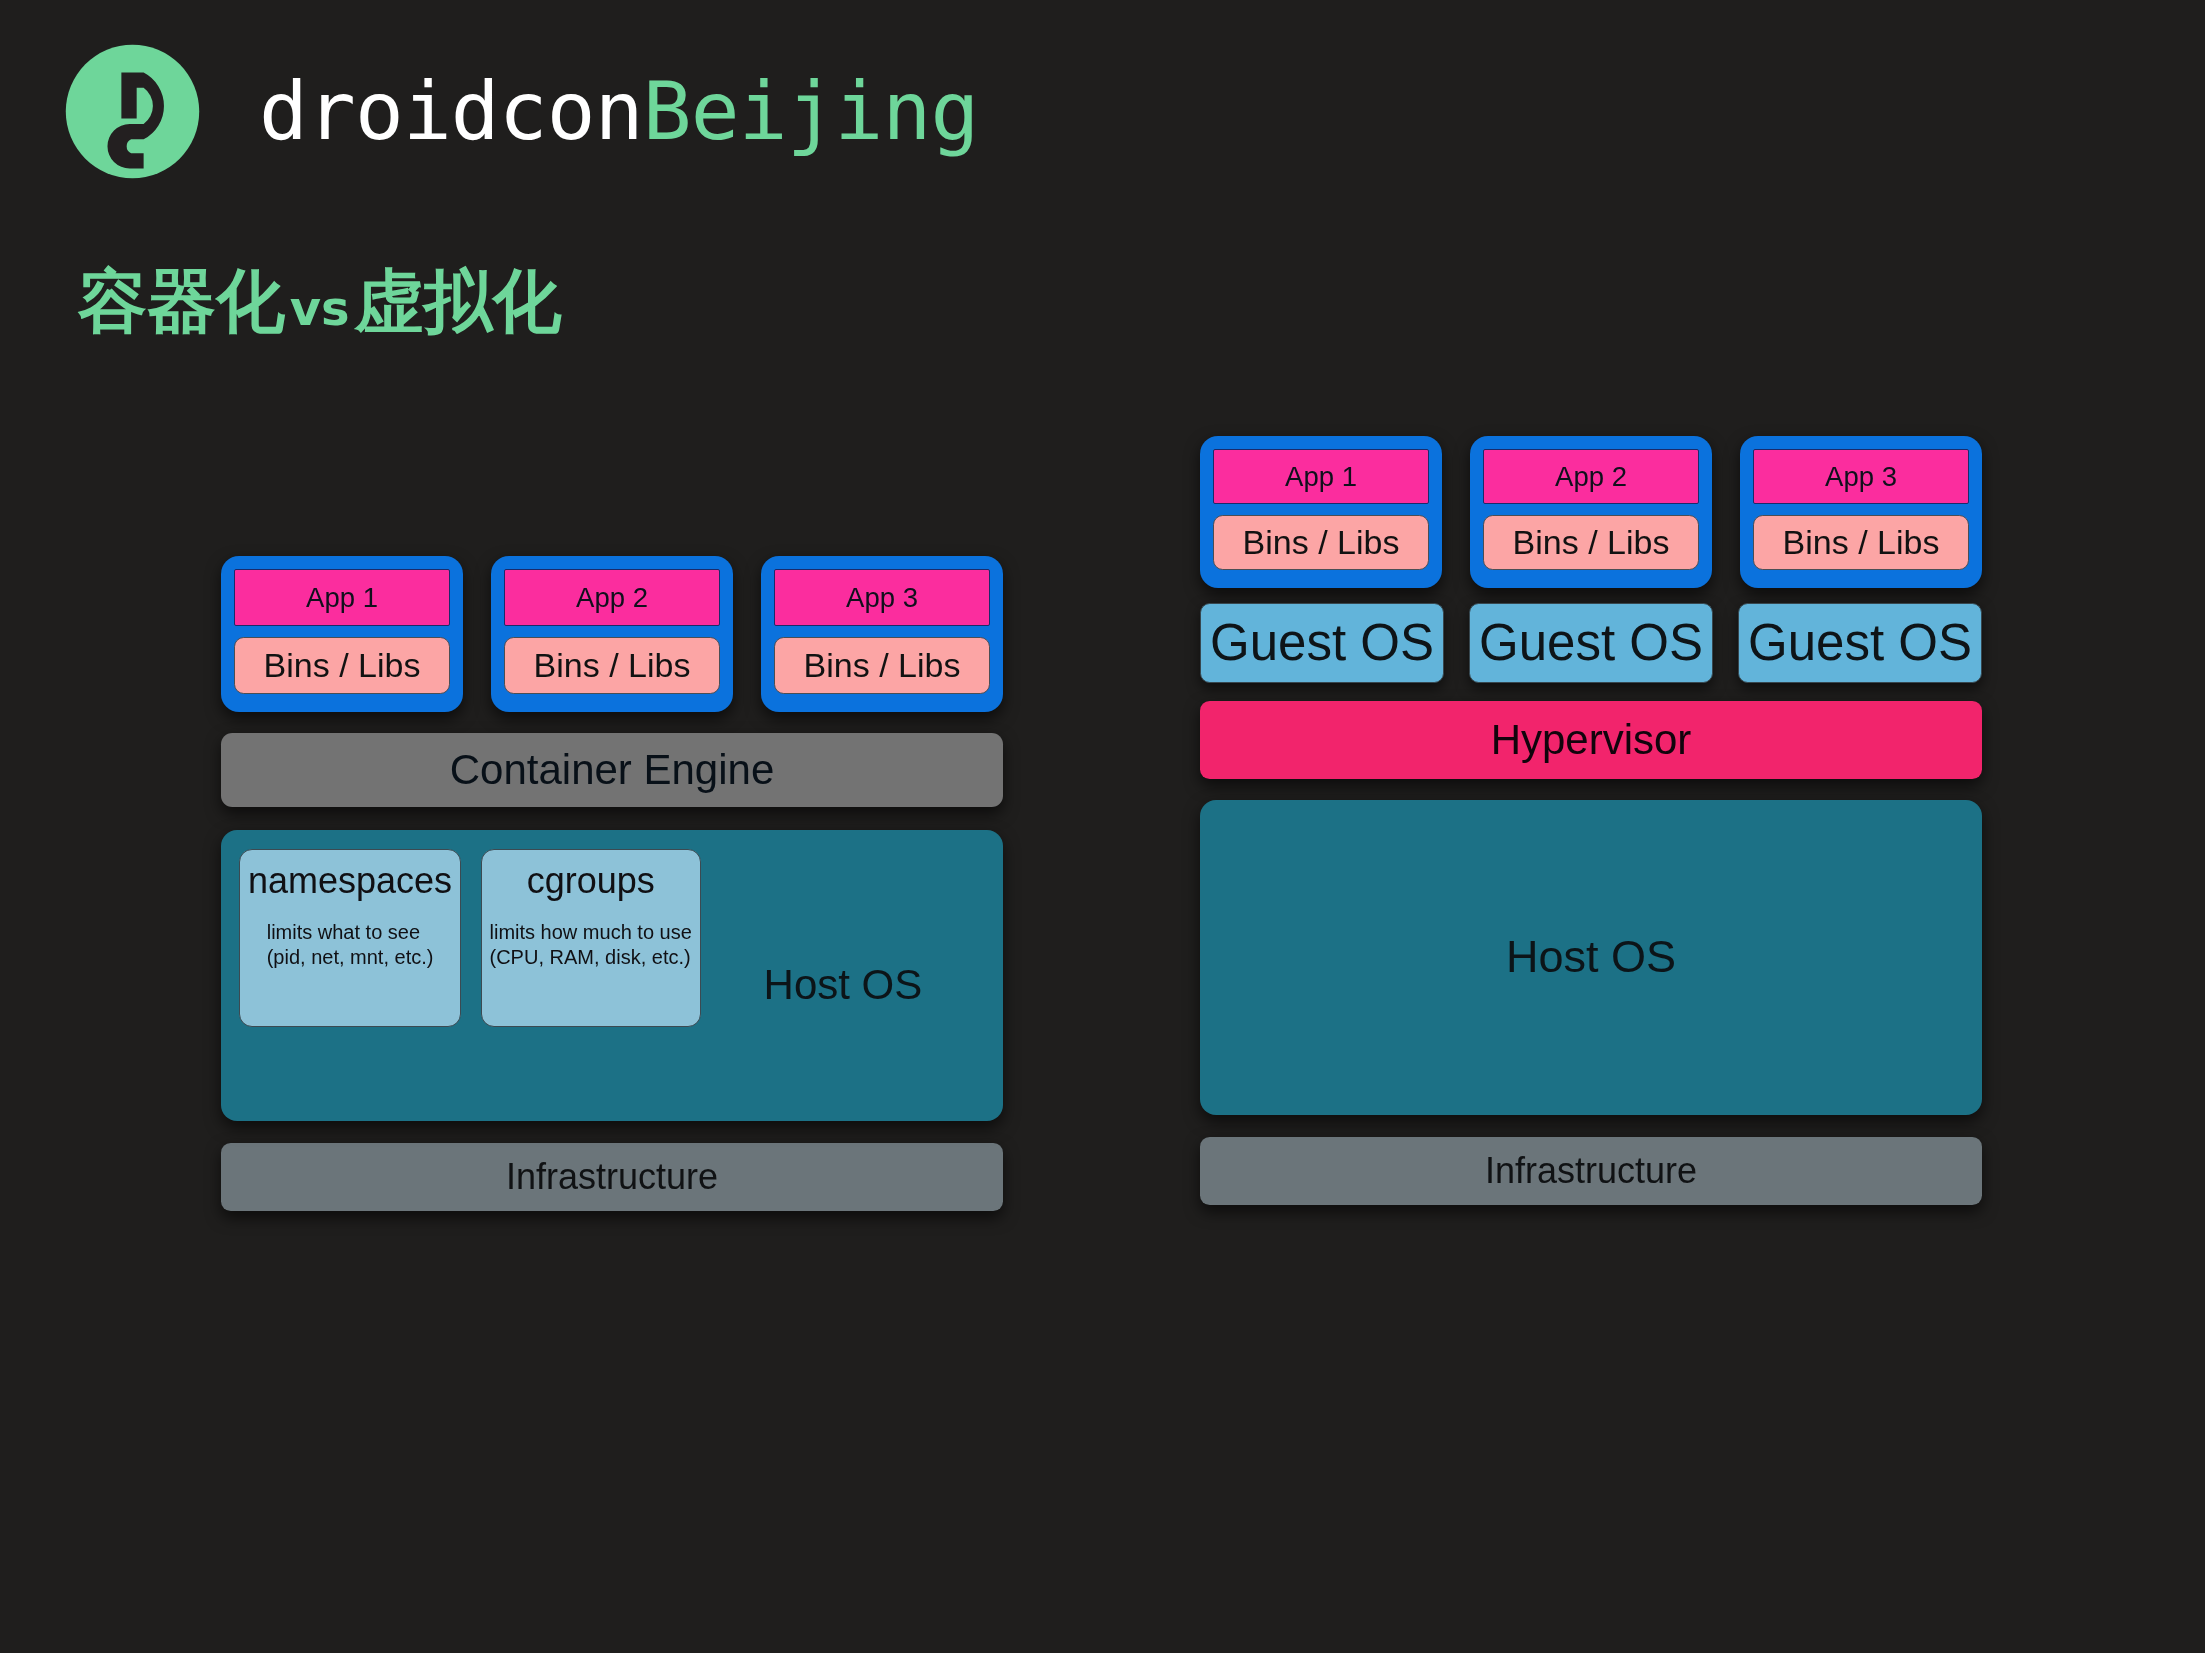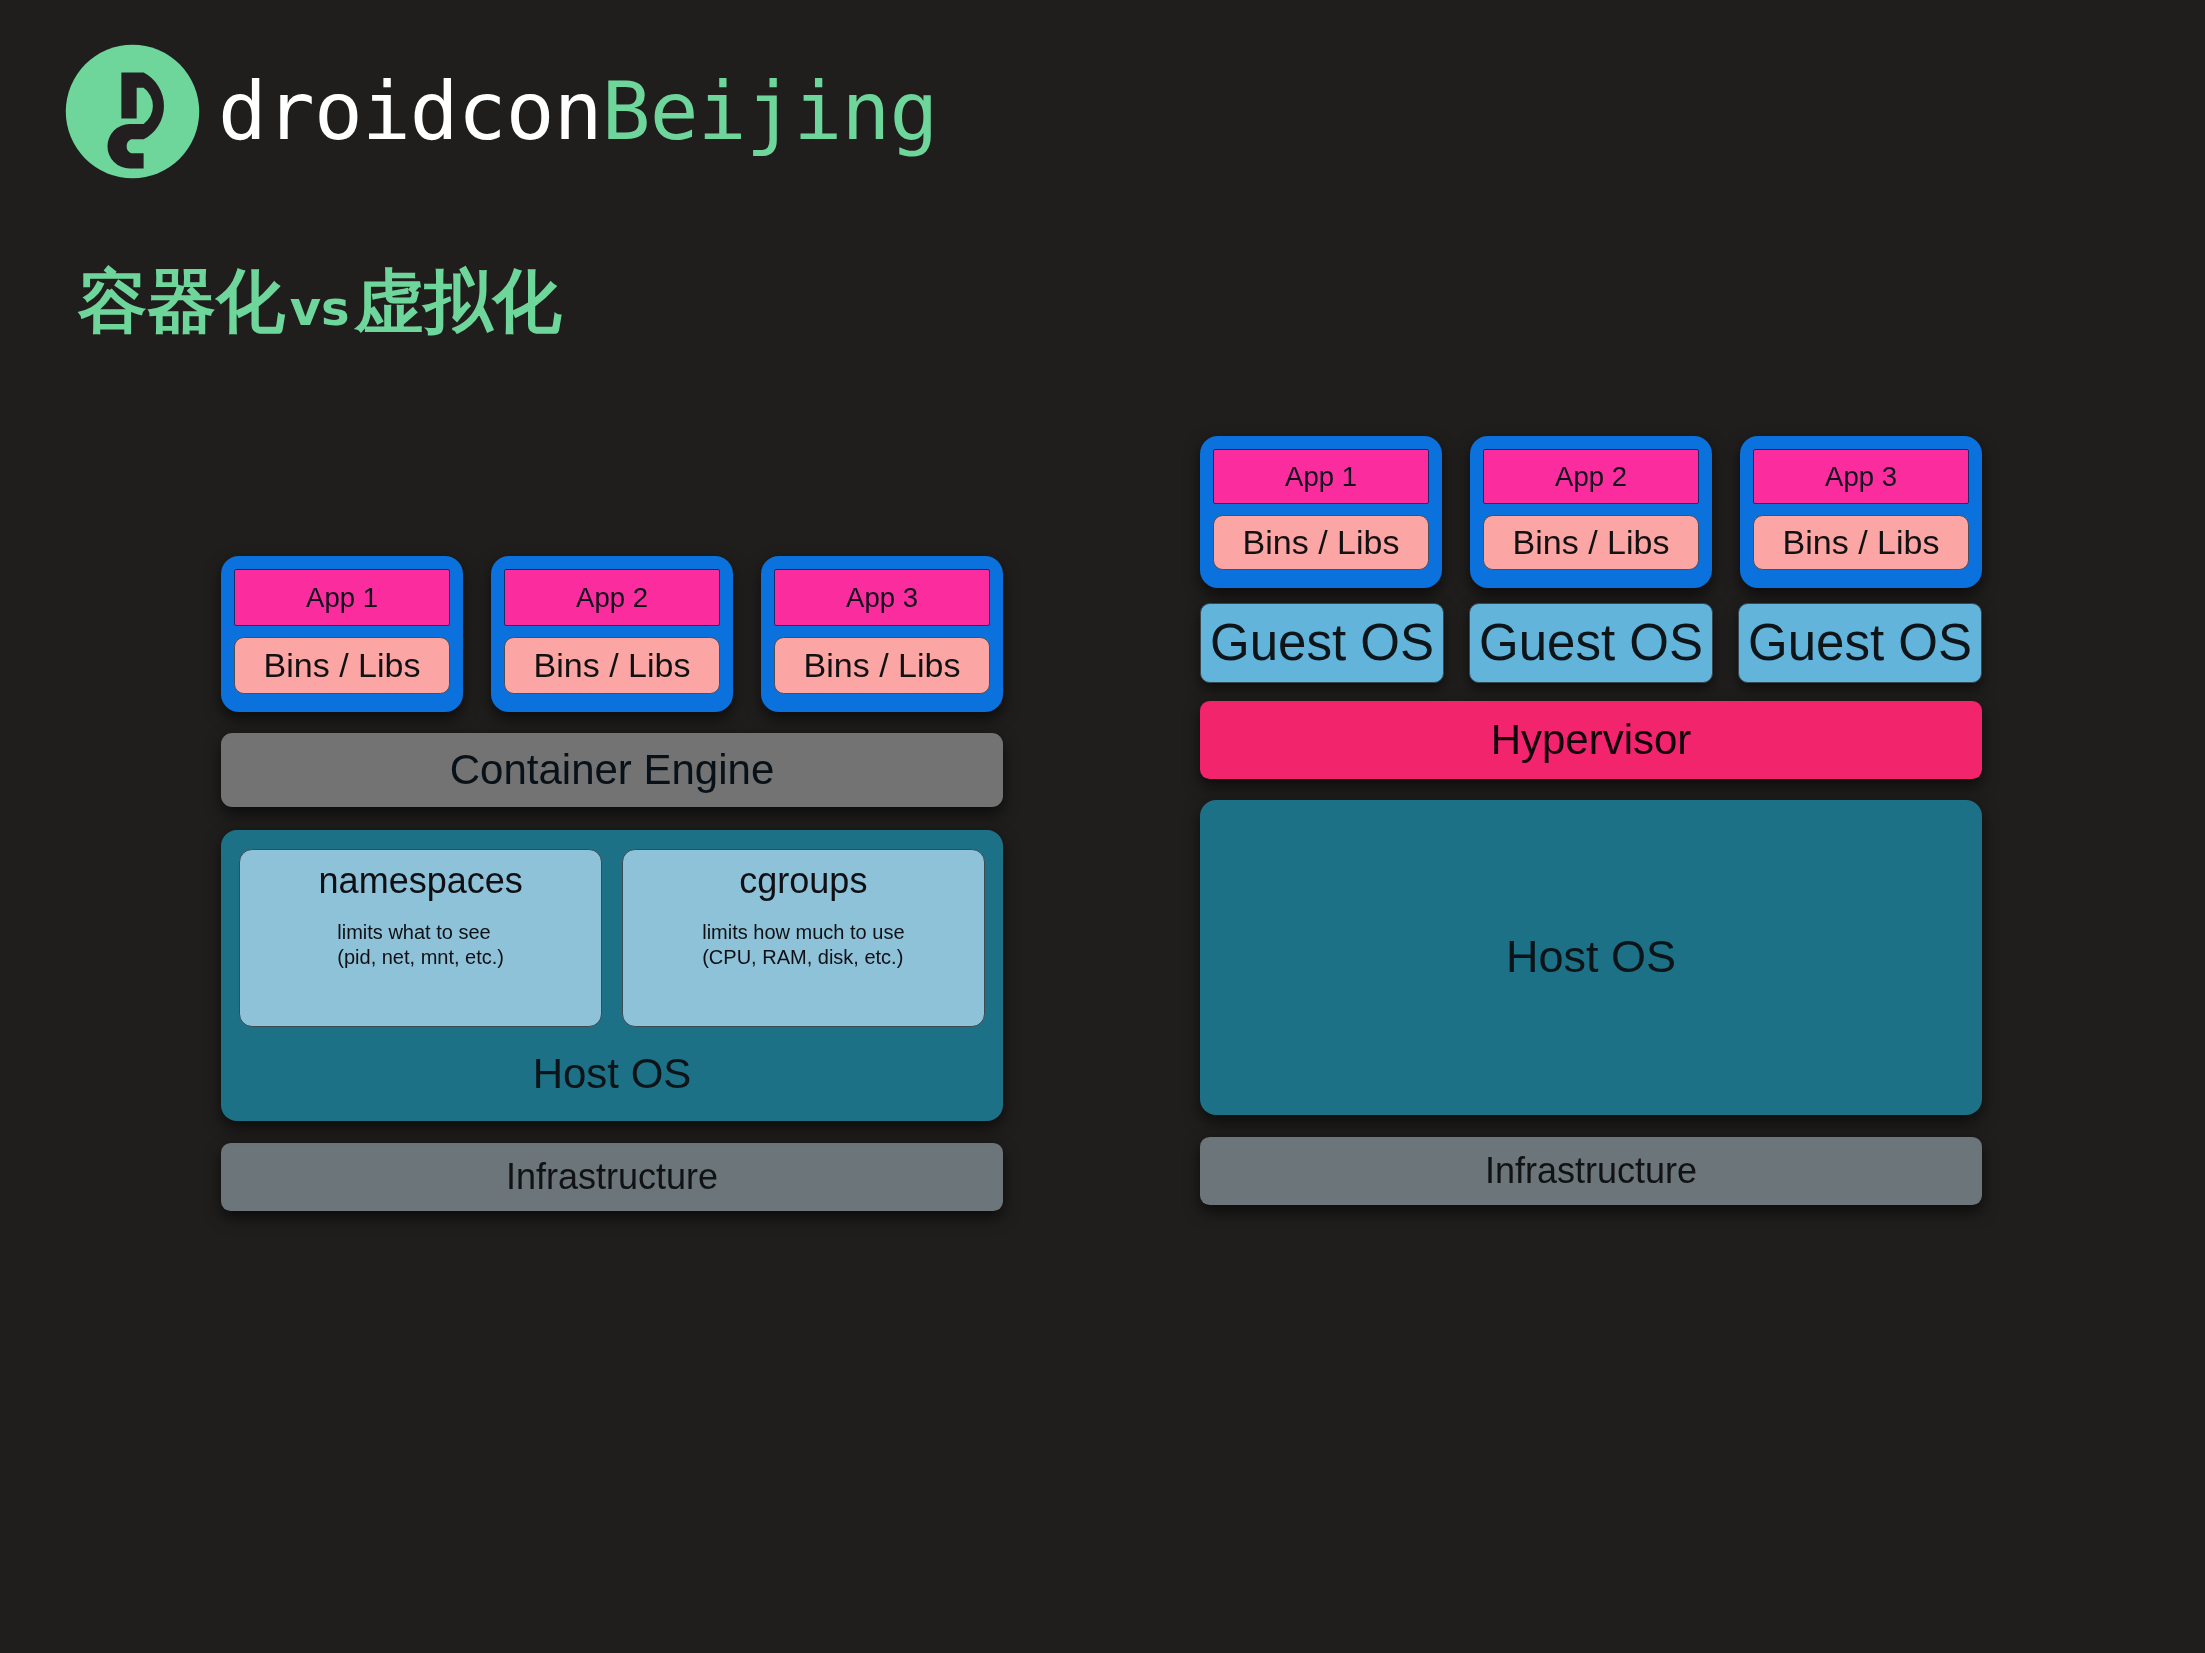--- a/index.html
+++ b/index.html
@@ -15,21 +15,21 @@
     position: relative;
   }
 
   
   #brand {
     position: absolute;
     left: 63px;
     top: 42px;
     display: flex;
     align-items: center;
-    gap: 16px;
+    gap: 57px;
   }
   #brand-logo {
     width: 139px;
     height: 139px;
     flex: 0 0 auto;
   }
   #brand-wordmark {
     font-family: "DejaVu Sans Mono", "Liberation Mono", monospace;
     font-size: 81px;
     line-height: 1;
@@ -125,21 +125,21 @@
   .hostos-big {
     margin-top: 22.6px;
     background: #1c7186;
     border-radius: 16px;
     padding: 19.4px 18px 0 18px;
     box-sizing: border-box;
     height: 291px;
     position: relative;
     box-shadow: 0 6.5px 16px rgba(0,0,0,0.6);
     display: flex;
-    flex-direction: column;
+    flex-direction: row;
   }
   .kernel-feats {
     display: flex;
     gap: 19.4px;
   }
   .feat {
     flex: 1 1 0;
     background: #8dc2d8;
     border: 1.6px solid #3c4a52;
     border-radius: 13px;

